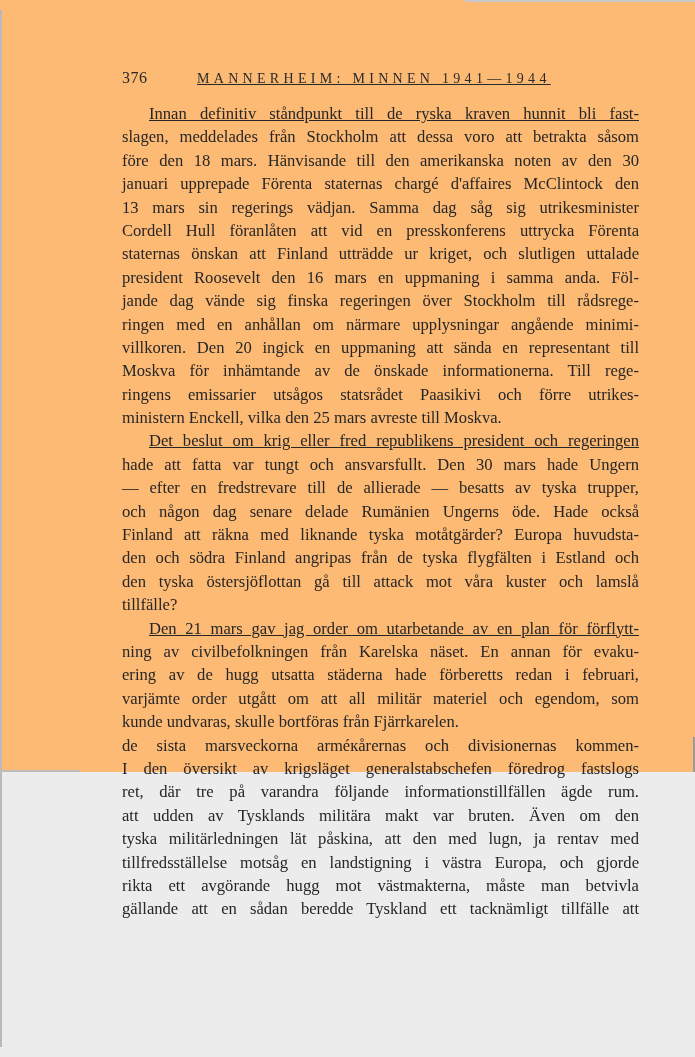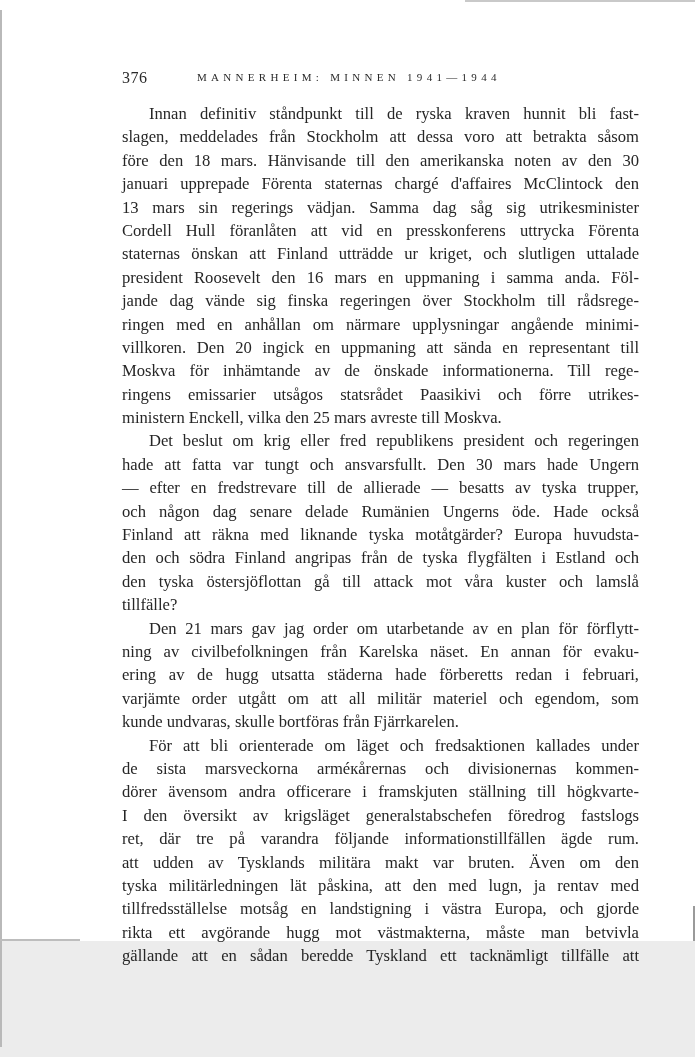--- a/index.html
+++ b/index.html
@@ -12,22 +12,22 @@
       background: #ececec;
       position: relative;
       overflow: hidden;
       font-family: "DejaVu Serif", "Liberation Serif", serif;
     }
     .page {
       position: absolute;
       left: 0;
       top: 0;
       width: 695px;
-      height: 941px;
-      background: #ffffff;
+      height: 772px;
+      background: #fdba74;
     }
     .left-edge {
       position: absolute;
       left: 0;
       top: 10px;
       width: 2px;
       height: 1037px;
       background: #b9b9b9;
     }
     .top-right-edge {
@@ -67,23 +67,24 @@
       position: absolute;
       left: 0;
       top: 0;
       font-size: 16px;
       letter-spacing: 0.5px;
     }
     .header-title {
       position: absolute;
       left: 75px;
       top: 2px;
-      font-size: 11px;
+      font-size: 14px;
       letter-spacing: 4.3px;
       white-space: nowrap;
+      text-decoration: underline;
     }
     .text-block {
       position: absolute;
       left: 122px;
       top: 102px;
       width: 517px;
       color: #262626;
       font-family: "Liberation Serif", serif;
       font-size: 16.6px;
       line-height: 23.4px;
@@ -93,20 +94,21 @@
       white-space: nowrap;
       height: 23.4px;
       text-align: justify;
       text-align-last: justify;
     }
     .line.last {
       text-align-last: left;
     }
     .line.indent {
       padding-left: 27px;
+      text-decoration: underline;
     }
   </style>
 </head>
 <body>
 
 <div class="page">
   <div class="left-edge"></div>
   <div class="top-right-edge"></div>
   <div class="bottom-left-edge"></div>
   <div class="bottom-right-edge"></div>
@@ -148,23 +150,21 @@
 
     <div>
       <span class="line indent">Den 21 mars gav jag order om utarbetande av en plan för förflytt-</span>
       <span class="line">ning av civilbefolkningen från Karelska näset. En annan för evaku-</span>
       <span class="line">ering av de hugg utsatta städerna hade förberetts redan i februari,</span>
       <span class="line">varjämte order utgått om att all militär materiel och egendom, som</span>
       <span class="line last">kunde undvaras, skulle bortföras från Fjärrkarelen.</span>
     </div>
 
     <div>
-      <span class="line indent">För att bli orienterade om läget och fredsaktionen kallades under</span>
       <span class="line">de sista marsveckorna arméкårernas och divisionernas kommen-</span>
-      <span class="line">dörer ävensom andra officerare i framskjuten ställning till högkvarte-</span>
       <span class="line">I den översikt av krigsläget generalstabschefen föredrog fastslogs</span>
       <span class="line">ret, där tre på varandra följande informationstillfällen ägde rum.</span>
       <span class="line">att udden av Tysklands militära makt var bruten. Även om den</span>
       <span class="line">tyska militärledningen lät påskina, att den med lugn, ja rentav med</span>
       <span class="line">tillfredsställelse motsåg en landstigning i västra Europa, och gjorde</span>
       <span class="line">rikta ett avgörande hugg mot västmakterna, måste man betvivla</span>
       <span class="line">gällande att en sådan beredde Tyskland ett tacknämligt tillfälle att</span>
     </div>
   </div>
 </div>

